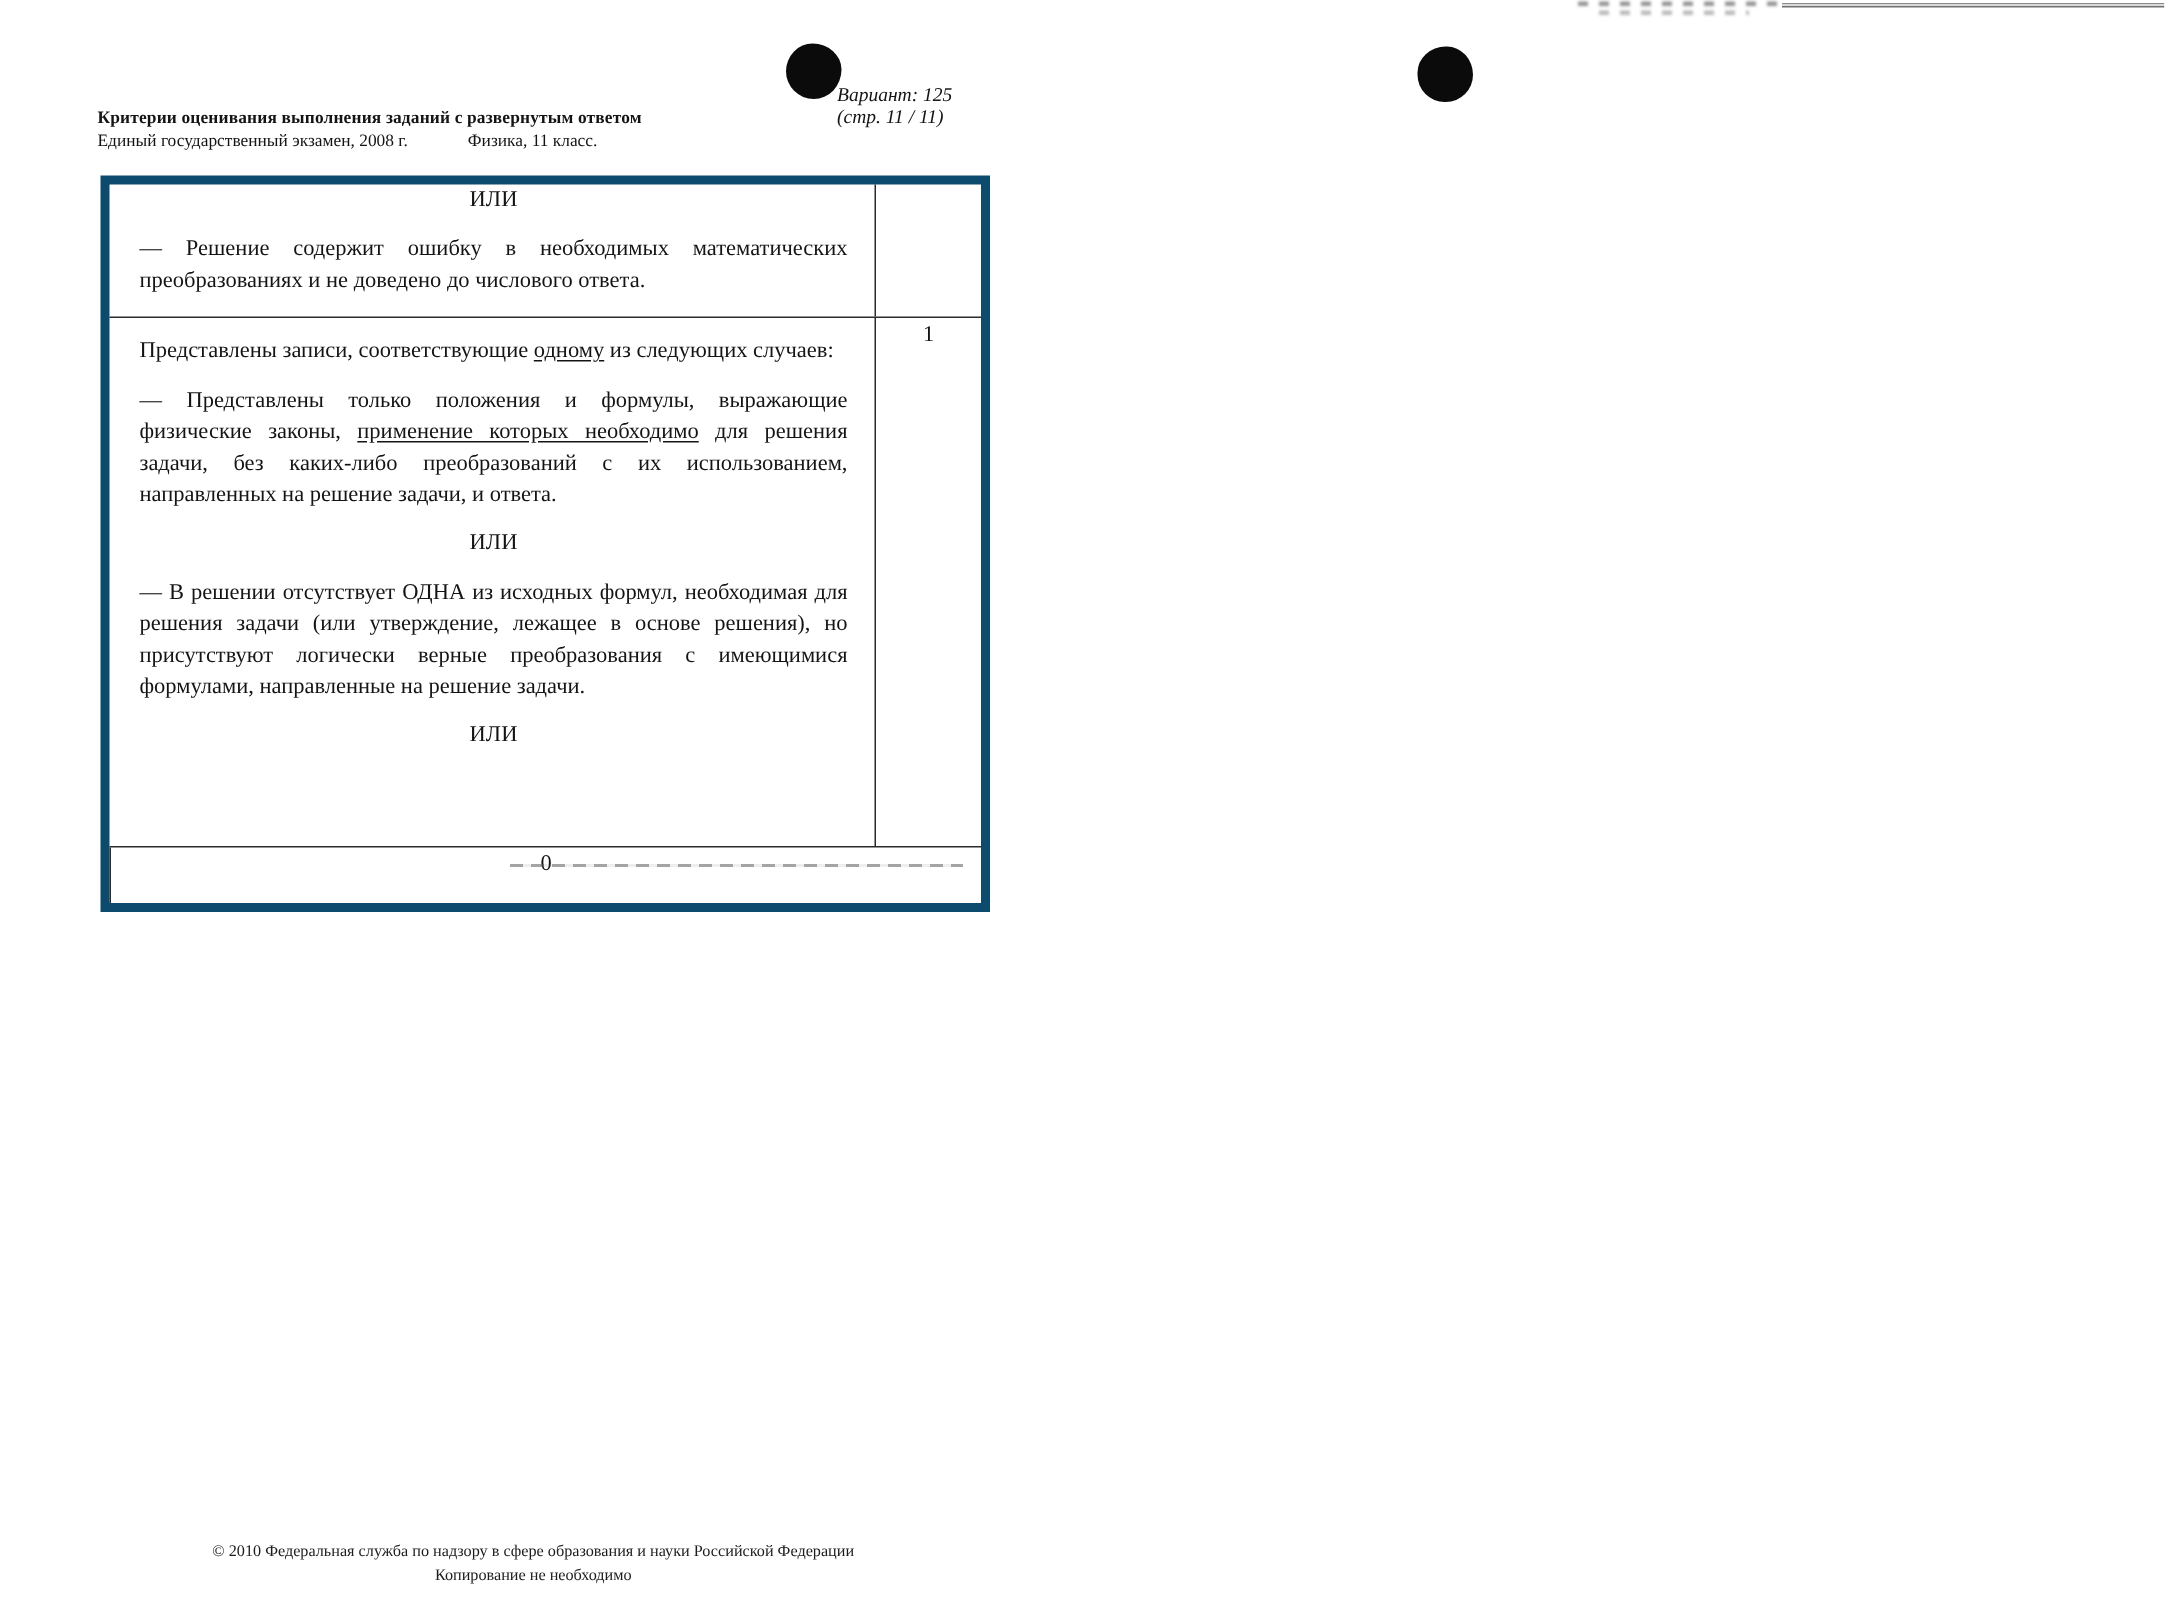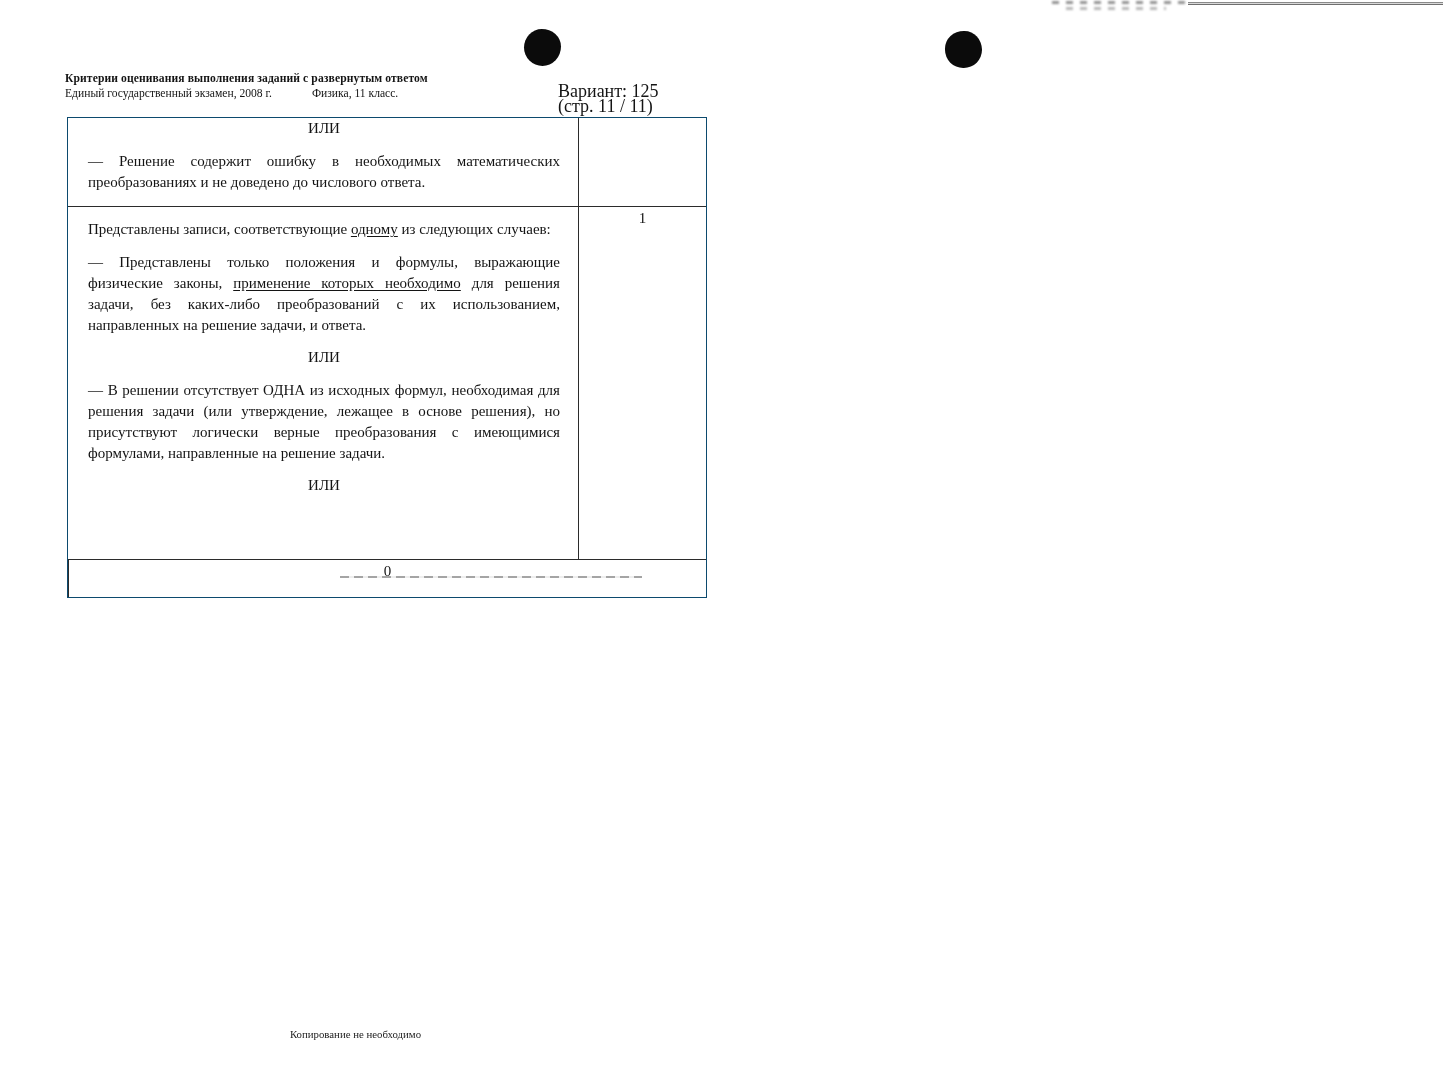--- a/index.html
+++ b/index.html
@@ -20,25 +20,25 @@
 
   
   .dot{position:absolute;width:37px;height:37px;background:#0b0b0b;border-radius:50%;}
   .dot.d1{left:524px;top:29px;border-radius:48% 52% 50% 50%/50% 47% 53% 50%;}
   .dot.d2{left:945px;top:31px;border-radius:52% 48% 50% 50%/48% 52% 50% 50%;}
 
   
   .hdr-left{position:absolute;left:65px;top:72px;font-size:11.6px;line-height:14.5px;white-space:nowrap;}
   .hdr-title{font-weight:bold;letter-spacing:.1px;}
   .hdr-sub .subject{display:inline-block;margin-left:40px;}
-  .hdr-right{position:absolute;left:558px;top:84px;font-size:18px;line-height:14.5px;white-space:nowrap;}
+  .hdr-right{position:absolute;left:558px;top:56px;font-size:13px;line-height:14.5px;white-space:nowrap;font-style:italic;}
 
   
-  .ctable{position:absolute;left:67px;top:117px;width:640px;
-    border:1px solid #0c4a6e;box-sizing:border-box;font-size:15px;line-height:20.8px;}
+  .ctable{position:absolute;left:67px;top:117px;width:593px;
+    border:6px solid #0c4a6e;box-sizing:border-box;font-size:15px;line-height:20.8px;}
   .trow{display:flex;border-top:1.7px solid #2b2b2b;}
   .trow:first-child{border-top:none;}
   .trow:nth-child(1){min-height:60px;}
   .trow:nth-child(2){min-height:352px;}
   .trow:nth-child(3){min-height:37px;}
   .tcell{box-sizing:border-box;}
   .text-cell{width:510px;padding:0 6px 2px 8px;text-align:justify;}
   .score-cell{flex:1;border-left:1.7px solid #2b2b2b;text-align:center;
     padding-top:1px;font-size:15px;}
   .para{margin:12px;}
@@ -92,14 +92,15 @@
       </div>
       <div class="tcell score-cell">1</div>
     </div>
     <div class="trow">
       <div class="tcell score-cell">0</div>
     </div>
   </div>
 <div class="under-table-artifact"></div>
 
 <div class="footer">
+  <div>© 2010  Федеральная служба по надзору в сфере образования и науки Российской Федерации</div>
   <div>Копирование не необходимо</div>
 </div>
 
 </body></html>

